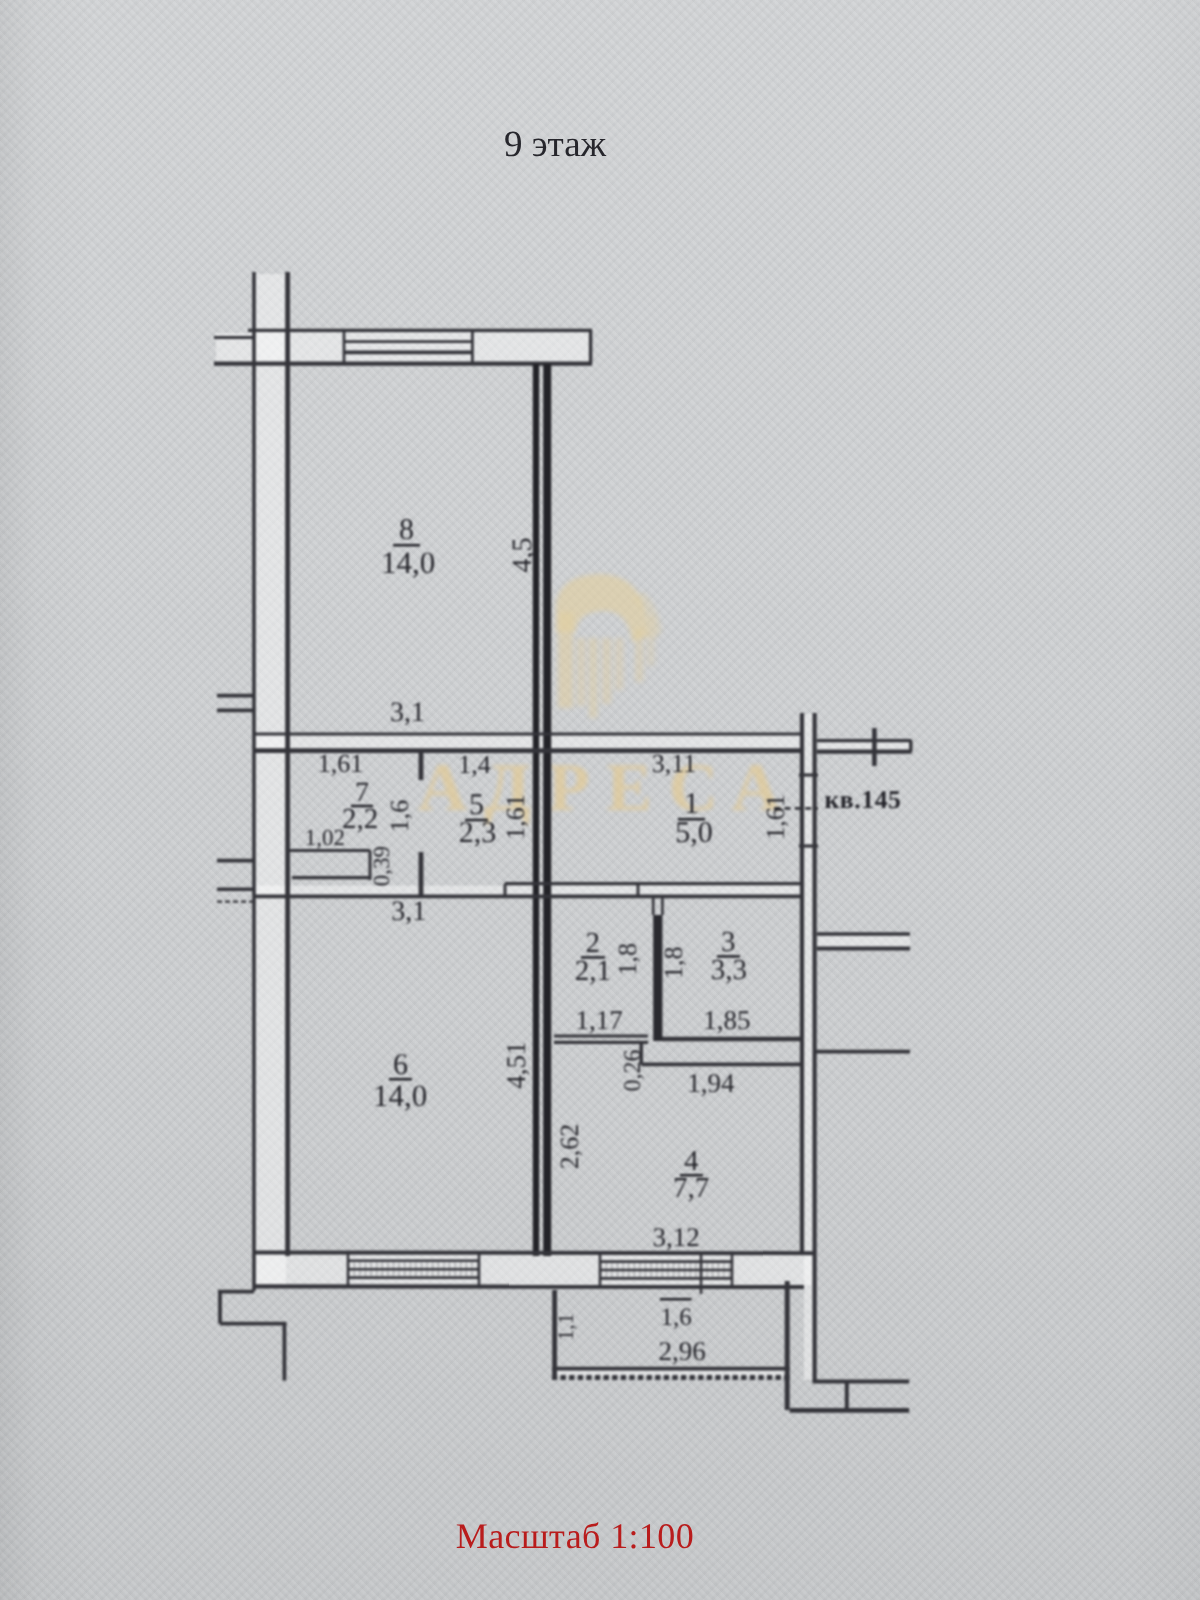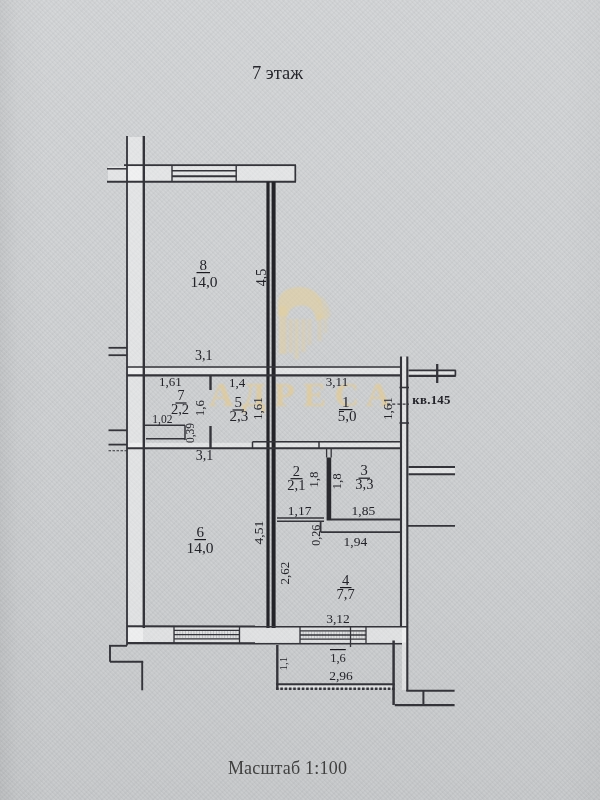--- a/index.html
+++ b/index.html
@@ -289,15 +289,15 @@
 
 <g font-size="12.5px">
   <text x="338" y="662.4">1,6</text>
   <line x1="330" y1="649.6" x2="345.8" y2="649.6" stroke="#1a1a20" stroke-width="1.2"></line>
 </g>
 
 <text x="341" y="680.2" font-size="13.5px">2,96</text>
 </g>
 </svg>
 
-<div style="position:absolute;left:210px;top:63px;width:135px;text-align:center;font-size:18.5px;color:#26262c;">7 этаж</div>
-
-<div style="position:absolute;left:220px;top:757.5px;width:135px;text-align:center;font-size:18px;color:#404040;letter-spacing:0.2px;">Масштаб 1:100</div>
+<div style="position:absolute;left:210px;top:63px;width:135px;text-align:center;font-size:18.5px;color:#26262c;">9 этаж</div>
+
+<div style="position:absolute;left:220px;top:757.5px;width:135px;text-align:center;font-size:18px;color:#b91c1c;letter-spacing:0.2px;">Масштаб 1:100</div>
 
 </body></html>

